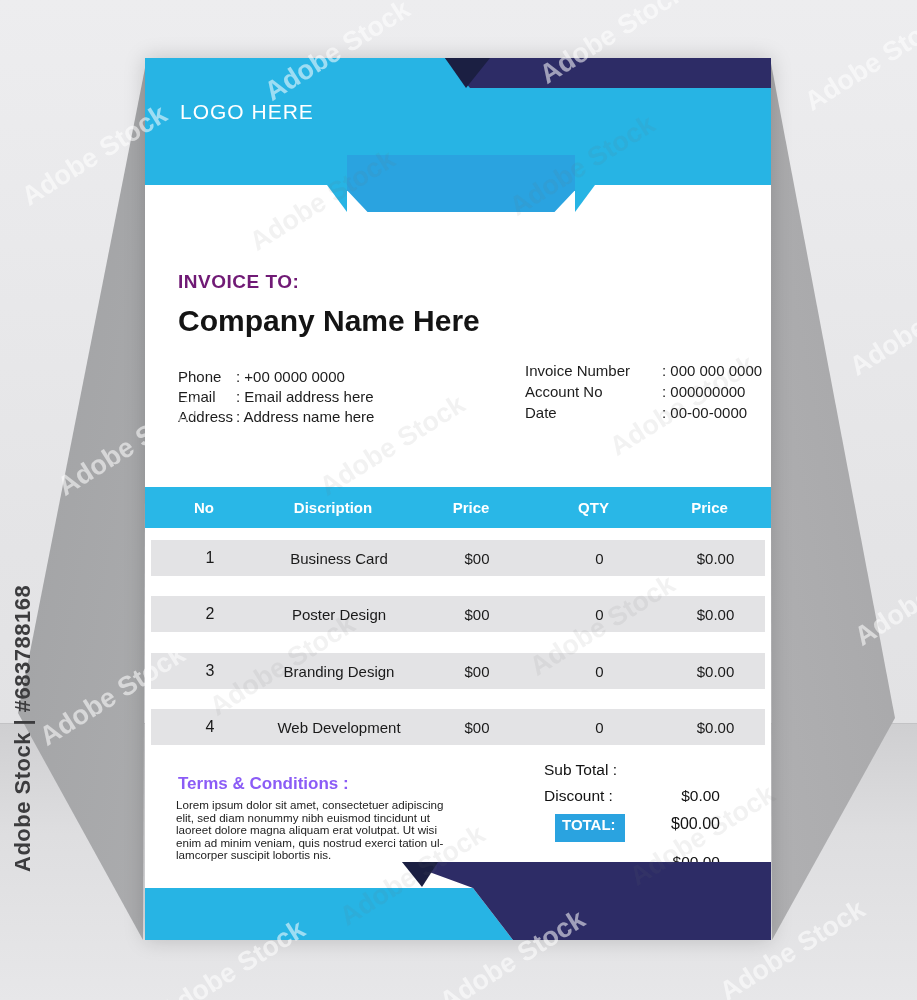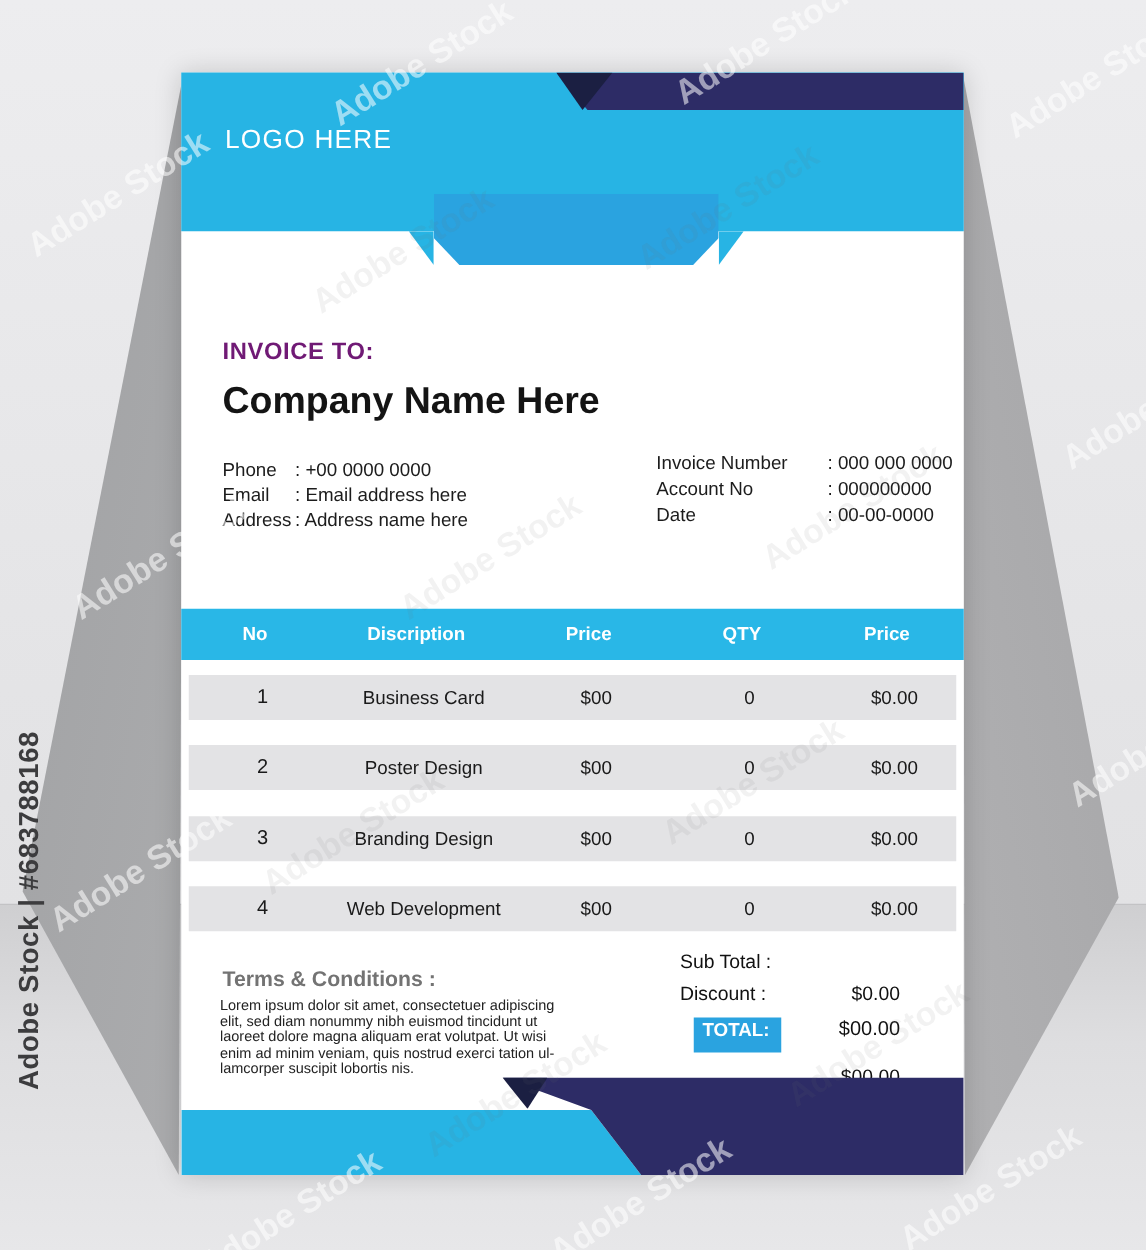--- a/index.html
+++ b/index.html
@@ -49,21 +49,21 @@
         font-size:15px;align-items:center;text-align:center;}
   .trow .c0{font-size:16px;}
   
   .totline{left:399px;width:176px;display:flex;font-size:15.5px;color:#111;}
   .totline .tl{flex:0 0 92px;}
   .totline .tv{flex:1;text-align:right;}
   .total-chip{left:410px;top:756px;width:70px;height:28px;background:#2aa3e0;color:#ffffff;
               font-size:15px;font-weight:700;line-height:22px;padding-left:7px;box-sizing:border-box;}
   .total-val{left:469px;top:757px;width:106px;text-align:right;font-size:16px;color:#111;}
   
-  .terms-h{left:33px;top:716px;font-size:17px;font-weight:700;color:#737373;}
+  .terms-h{left:33px;top:716px;font-size:17px;font-weight:700;color:#8b5cf6;}
   .terms-p{left:31px;top:741px;width:278px;font-size:11.6px;line-height:12.6px;color:#222;}
   
   .ftr-cyan{left:0;top:0;width:626px;height:882px;background:#27b4e4;
             clip-path:polygon(0 830px,328px 830px,368px 882px,0 882px);}
   .ftr-navy{left:0;top:0;width:626px;height:882px;background:#2d2c66;
             clip-path:polygon(257px 804px,626px 804px,626px 882px,368px 882px,328px 830px);}
   .ftr-navy-dark{left:0;top:0;width:626px;height:882px;background:#1b1f42;
             clip-path:polygon(257px 804px,293px 804px,277px 829px);}
   
   .side-wm{position:absolute;left:10px;top:872px;width:712px;transform:rotate(-90deg);

